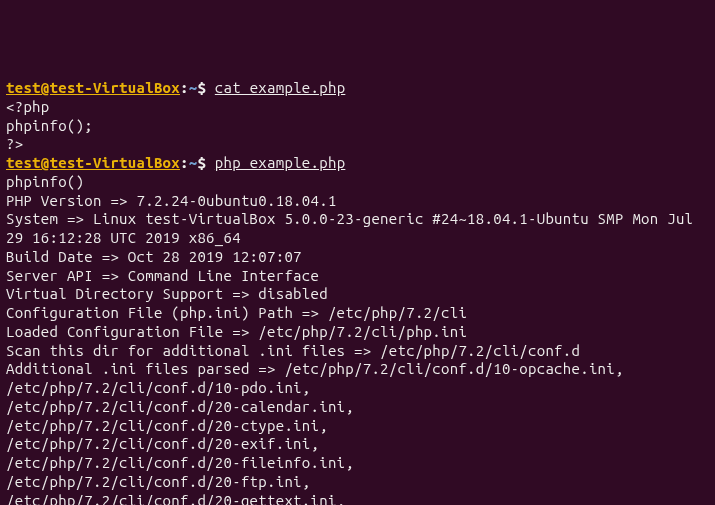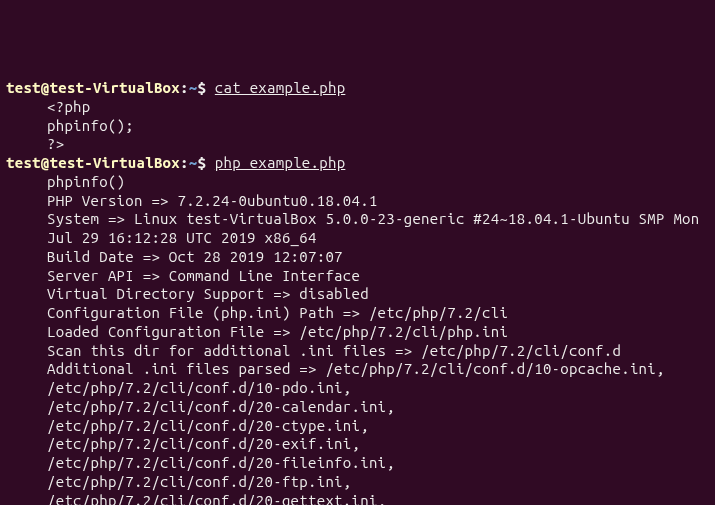--- a/index.html
+++ b/index.html
@@ -15,42 +15,42 @@
       padding: 4px 6px;
       width: 715px;
       height: 505px;
       overflow: hidden;
       line-height: 1.25;
       white-space: pre-wrap;
       word-break: break-all;
       letter-spacing: 0.3px;
     }
     .prompt-user {
-      color: #fef9c3;
+      color: #eab308;
       font-weight: bold;
+      text-decoration: underline;
     }
     .prompt-colon {
       color: #eeeeec;
       font-weight: bold;
     }
     .prompt-path {
       color: #729fcf;
       font-weight: bold;
     }
     .prompt-dollar {
       color: #eeeeec;
       font-weight: bold;
     }
     .command {
       color: #eeeeec;
       text-decoration: underline;
     }
     .output {
       color: #eeeeec;
-      margin-left: 41px;
     }
     .line {
       display: block;
     }
   </style>
 </head>
 <body>
 
 
 

